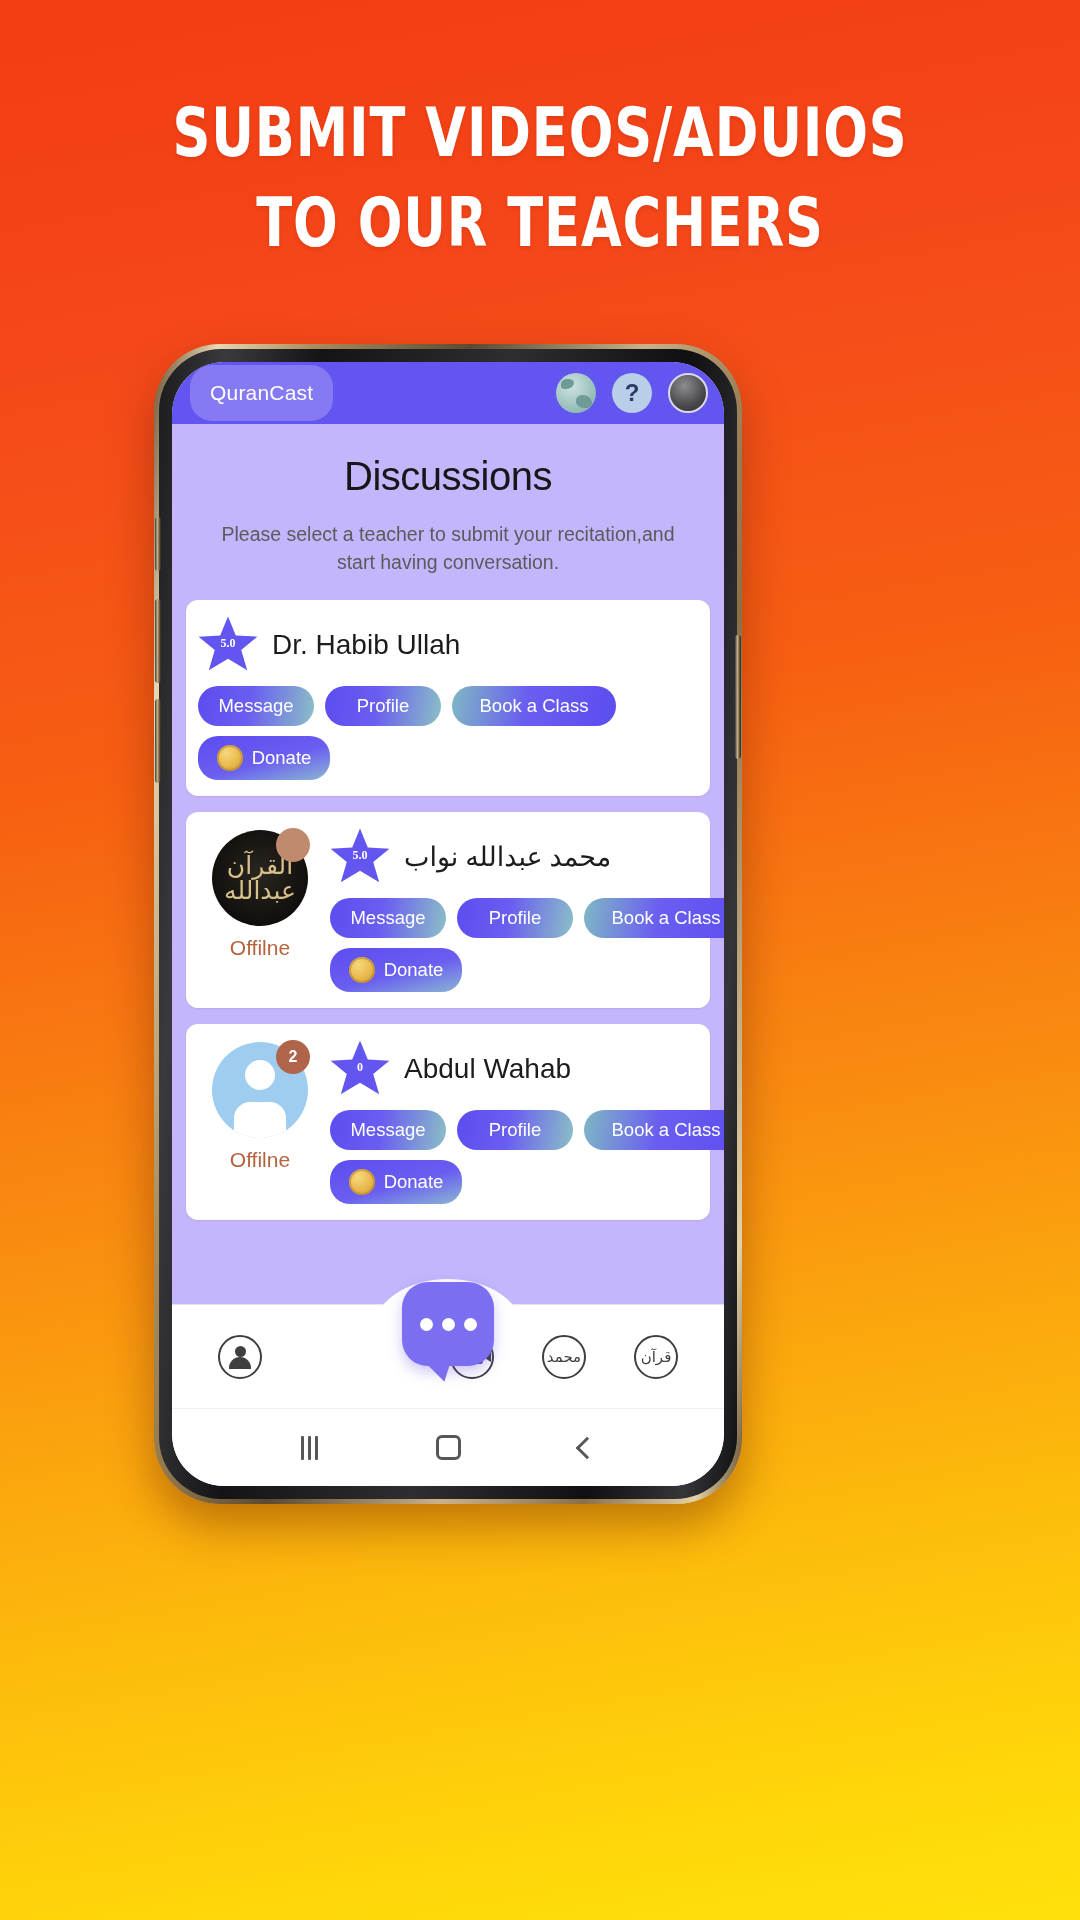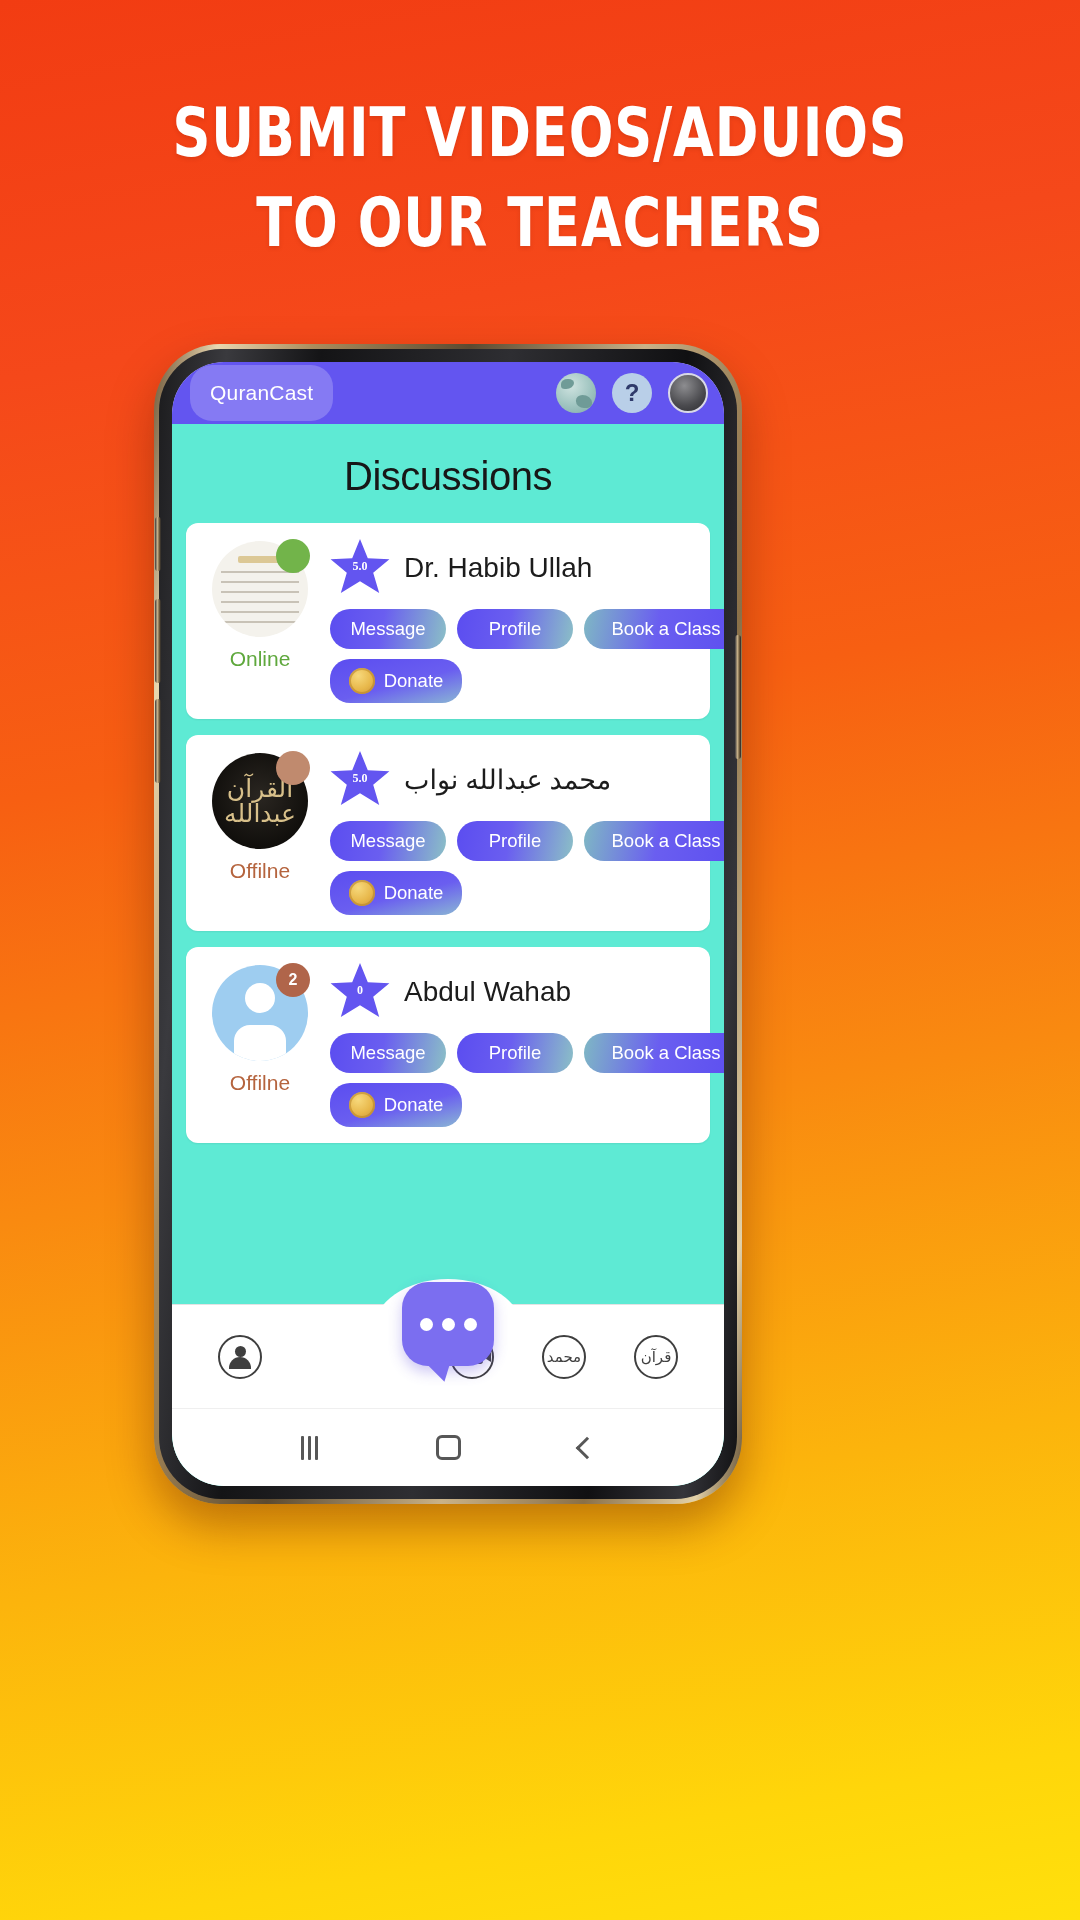--- a/index.html
+++ b/index.html
@@ -122,21 +122,21 @@
   }
   .appbar-icons { margin-left:auto; display:flex; align-items:center; gap:16px; }
   .ic-round { width:40px; height:40px; border-radius:50%; display:flex; align-items:center; justify-content:center; }
   .globe { background: radial-gradient(circle at 38% 32%, #cfe3e0 0%, #9fc4c0 55%, #7fa9a6 100%); position:relative; overflow:hidden; }
   .globe::before{content:"";position:absolute;left:5px;top:6px;width:13px;height:10px;background:#6f9b97;border-radius:50% 40% 60% 30%;}
   .globe::after{content:"";position:absolute;right:4px;bottom:5px;width:16px;height:13px;background:#6f9b97;border-radius:40% 60% 30% 50%;}
   .help { background:#b9cfe8; color:#2f3a6b; font-weight:bold; font-size:24px; }
   .avatar-hdr { background: radial-gradient(circle at 40% 30%, #8d8d90 0%, #4a4a4e 60%, #2b2b2f 100%); border:2px solid #d9d9e6; }
 
   
-  .content { flex:1 1 auto; background:#5eead4; overflow:hidden; position:relative; display:flex; flex-direction:column; }
+  .content { flex:1 1 auto; background:#c4b5fd; overflow:hidden; position:relative; display:flex; flex-direction:column; }
   .page-title { text-align:center; font-size:40px; color:#171717; margin:30px 0 0; font-weight:400; letter-spacing:-.5px; }
   .page-sub { text-align:center; font-size:19.5px; color:#5b5b5b; line-height:1.42; margin:22px 32px 0; }
 
   .cards { margin-top:24px; padding:0 14px; display:flex; flex-direction:column; gap:16px; }
   .card {
     background:#fff; border-radius:12px;
     display:flex; align-items:flex-start;
     padding:14px 12px 16px 8px;
     box-shadow:0 1px 2px rgba(0,0,0,.07);
     min-height:156px;
@@ -277,39 +277,25 @@
           <div class="brand-pill">QuranCast</div>
           <div class="appbar-icons">
             <div class="ic-round globe"></div>
             <div class="ic-round help">?</div>
             <div class="ic-round avatar-hdr"></div>
           </div>
         </div>
 
         <div class="content">
           <h1 class="page-title">Discussions</h1>
+          <p class="page-sub">Please select a teacher to submit your recitation,and start having conversation.</p>
 
           <div class="cards">
 
             <div class="card">
-              <div class="ava-col">
-                <div class="ava-wrap">
-                  <div class="ava ava-quran-page">
-                    <span class="hdr"></span>
-                    <span class="ln" style="top:30px"></span>
-                      <span class="ln" style="top:40px"></span>
-                    <span class="ln" style="top:50px"></span>
-                      <span class="ln" style="top:60px"></span>
-                    <span class="ln" style="top:70px"></span>
-                      <span class="ln" style="top:80px"></span>
-                  </div>
-                  <div class="dot dot-green"></div>
-                </div>
-                <div class="status-txt st-online">Online</div>
-              </div>
               <div class="info-col">
                 <div class="name-row">
                   <div class="star-badge">
                     <span class="star-shape"></span>
                     <span class="star-val">5.0</span>
                   </div>
                   <div class="tname">Dr. Habib Ullah</div>
                 </div>
                 <div class="btn-row">
                   <button class="pill pill-message">Message</button>

